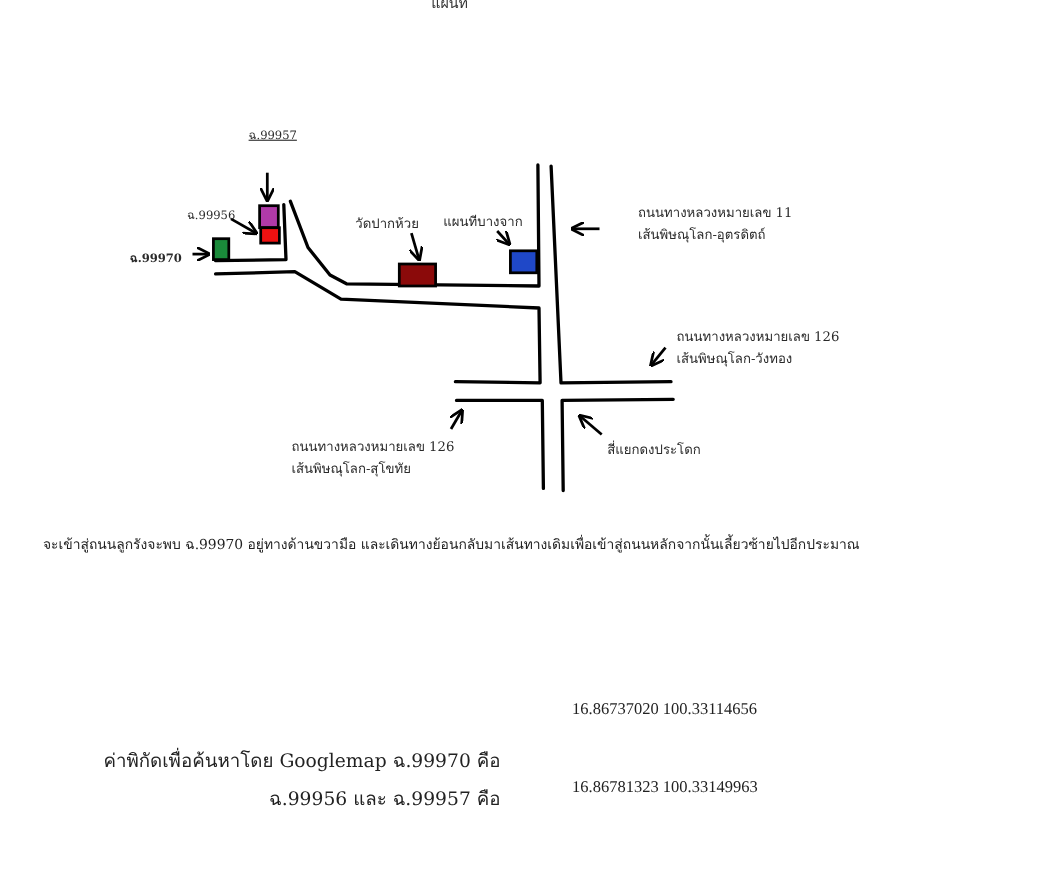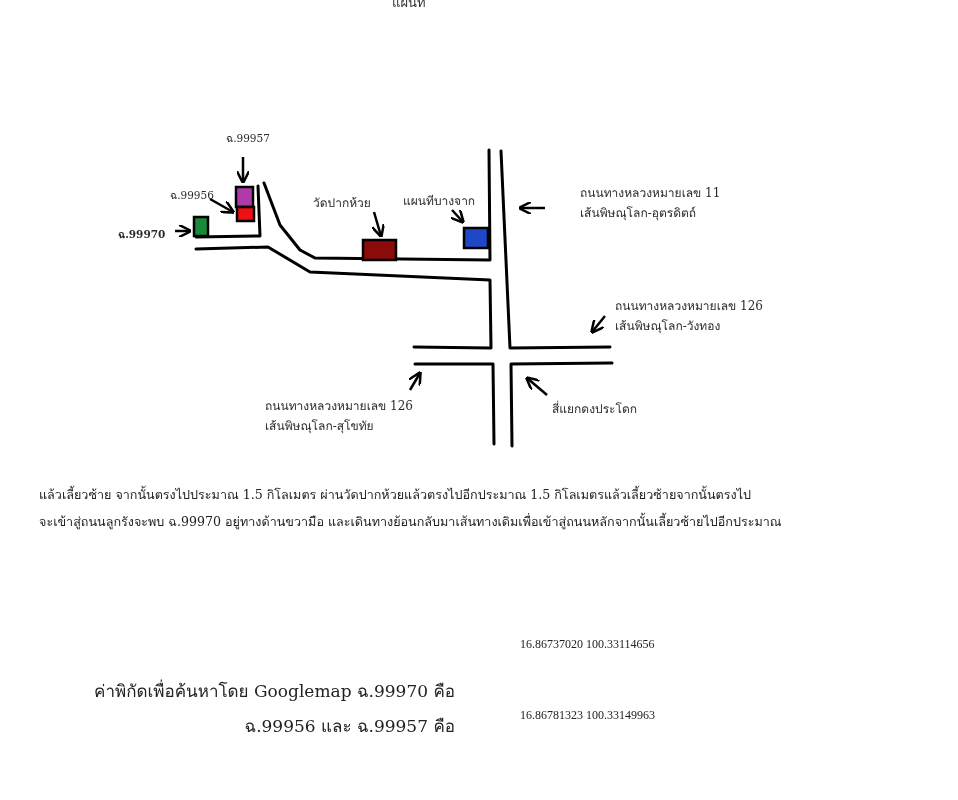--- a/index.html
+++ b/index.html
@@ -7,21 +7,21 @@
            font-family: "DejaVu Serif", "Liberation Serif", serif; color: #2a2a2a; }
     .abs { position: absolute; white-space: nowrap; }
     .header-cut { left: 392px; top: -8px; font-size: 13px; color: #333; }
     #map { position: absolute; left: 0; top: 0; width: 958px; height: 460px; }
     .lbl { font-size: 12px; color: #2a2a2a; }
     .lbl-sm { font-size: 10.5px; color: #2a2a2a; }
     .road-note { font-size: 12px; line-height: 20px; color: #2a2a2a; }
     .para { left: 39px; top: 482px; width: 880px; font-size: 12.6px; line-height: 26.5px; color: #222; }
     .para div { white-space: nowrap; }
     .coord-label { font-size: 17px; color: #222; text-align: right; margin-top: 37px; }
-    .coord-val { font-size: 12px; color: #222; font-family: "Liberation Serif", "DejaVu Serif", serif; }
+    .coord-val { font-size: 15px; color: #222; font-family: "Liberation Serif", "DejaVu Serif", serif; }
   </style>
 </head>
 <body>
 
 <div class="abs header-cut">แผนที่</div>
 
 <svg id="map" viewBox="0 0 958 460" xmlns="http://www.w3.org/2000/svg">
   <defs>
     <marker id="ah" viewBox="0 0 10 10" refX="9" refY="5" markerWidth="5" markerHeight="5" orient="auto-start-reverse">
       <path d="M0,0 L10,5 L0,10" fill="none" stroke="#000" stroke-width="2"></path>
@@ -54,41 +54,40 @@
     <line x1="175" y1="231" x2="190" y2="231"></line>
     <line x1="374" y1="212" x2="381" y2="236"></line>
     <line x1="452" y1="210" x2="463" y2="222"></line>
     <line x1="545" y1="208" x2="520" y2="208"></line>
     <line x1="605" y1="316" x2="592" y2="332"></line>
     <line x1="410" y1="390" x2="420" y2="373"></line>
     <line x1="547" y1="395" x2="527" y2="378"></line>
   </g>
 </svg>
 
-<div class="abs lbl-sm" style="left:226px;top:130px;">ฉ.99957</div>
+<div class="abs lbl-sm" style="left:226px;top:114px;text-decoration:underline;">ฉ.99957</div>
 <div class="abs lbl-sm" style="left:170px;top:187px;">ฉ.99956</div>
 <div class="abs lbl-sm" style="left:118px;top:226px;font-weight:bold;">ฉ.99970</div>
-<div class="abs lbl" style="left:313px;top:193px;">วัดปากห้วย</div>
+<div class="abs lbl" style="left:323px;top:193px;">วัดปากห้วย</div>
 <div class="abs lbl" style="left:403px;top:191px;">แผนทีบางจาก</div>
 
 <div class="abs road-note" style="left:550px;top:183px;margin-left:30px;">
   <div>ถนนทางหลวงหมายเลข 11</div>
   <div>เส้นพิษณุโลก-อุตรดิตถ์</div>
 </div>
 <div class="abs road-note" style="left:615px;top:296px;">
   <div>ถนนทางหลวงหมายเลข 126</div>
   <div>เส้นพิษณุโลก-วังทอง</div>
 </div>
 <div class="abs road-note" style="left:265px;top:396px;">
   <div>ถนนทางหลวงหมายเลข 126</div>
   <div>เส้นพิษณุโลก-สุโขทัย</div>
 </div>
 <div class="abs road-note" style="left:552px;top:399px;text-align:right;">สี่แยกดงประโดก</div>
 
 <div class="abs para">
-  <div>แล้วเลี้ยวซ้าย จากนั้นตรงไปประมาณ 1.5 กิโลเมตร ผ่านวัดปากห้วยแล้วตรงไปอีกประมาณ 1.5 กิโลเมตรแล้วเลี้ยวซ้ายจากนั้นตรงไป</div>
   <div>จะเข้าสู่ถนนลูกรังจะพบ ฉ.99970 อยู่ทางด้านขวามือ และเดินทางย้อนกลับมาเส้นทางเดิมเพื่อเข้าสู่ถนนหลักจากนั้นเลี้ยวซ้ายไปอีกประมาณ</div>
 </div>
 
 <div class="abs coord-label" style="right:503px;top:640px;">ค่าพิกัดเพื่อค้นหาโดย Googlemap ฉ.99970 คือ</div>
 <div class="abs coord-val" style="left:520px;top:637px;">16.86737020 100.33114656</div>
 <div class="abs coord-label" style="right:503px;top:675px;">ฉ.99956 และ ฉ.99957 คือ</div>
 <div class="abs coord-val" style="left:520px;top:708px;">16.86781323 100.33149963</div>
 
 </body></html>

